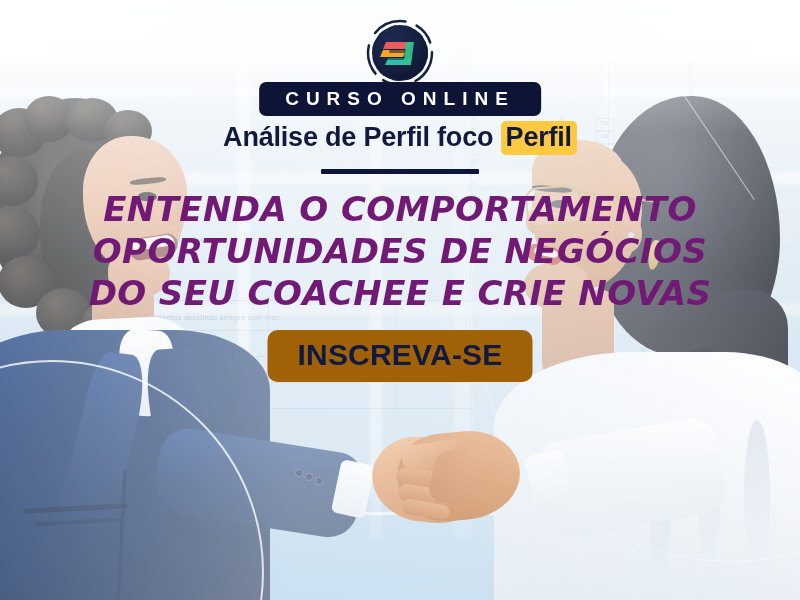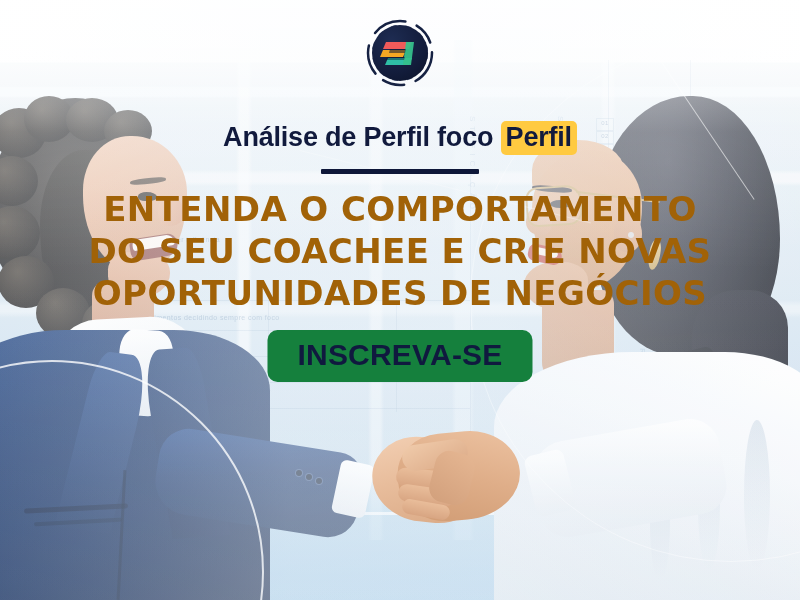--- a/index.html
+++ b/index.html
@@ -553,36 +553,37 @@
     width: 158px;
     height: 5px;
     background: #0e1739;
     border-radius: 1px;
   }
 
   .headline {
     position: absolute;
     left: 0; right: 0;
     top: 188px;
-    color: #a16207;
+    color: #701a75;
     font-size: 34px;
     font-weight: bold;
+    font-style: italic;
     line-height: 42px;
     letter-spacing: 0.4px;
     font-family: "DejaVu Sans", sans-serif;
     text-transform: uppercase;
   }
   .headline span { display: block; white-space: nowrap; }
 
   .cta {
     position: absolute;
     left: 50%;
     top: 330px;
     transform: translateX(-50%);
-    background: #15803d;
+    background: #a16207;
     color: #10193f;
     font-size: 30px;
     font-weight: bold;
     letter-spacing: 0.2px;
     padding: 10px 30px 12px 30px;
     border-radius: 10px;
     border: none;
     cursor: pointer;
     font-family: "Liberation Sans", sans-serif;
     line-height: 1;
@@ -737,28 +738,29 @@
       <svg class="logo-mark" viewBox="0 0 56 56">
         <path d="M14 17 L40 17 L37 24 L11 24 Z" fill="#ef5a5a"></path>
         <path d="M11 25 L34 25 L31 32 L8 32 Z" fill="#f5a623"></path>
         <path d="M16 33 L40 33 L37 40 L13 40 Z" fill="#2fbfa6"></path>
         <path d="M34 17 L42 17 L39 40 L31 40 Z" fill="#35c08b" opacity="0.95"></path>
         <path d="M18 24 L34 24 L33 28 L17 28 Z" fill="#0d1533" opacity="0.55"></path>
         <path d="M15 32 L33 32 L32 35 L14 35 Z" fill="#0d1533" opacity="0.45"></path>
       </svg>
     </div>
 
+    <div class="curso-pill">CURSO ONLINE</div>
 
     <div class="subtitle">
       <span>Análise de Perfil foco </span><span class="hl">Perfil</span>
     </div>
 
     <div class="divider"></div>
 
     <div class="headline">
       <span>ENTENDA O COMPORTAMENTO</span>
+      <span>OPORTUNIDADES DE NEGÓCIOS</span>
       <span>DO SEU COACHEE E CRIE NOVAS</span>
-      <span>OPORTUNIDADES DE NEGÓCIOS</span>
     </div>
 
     <button class="cta">INSCREVA-SE</button>
   </div>
 </div>
 
 </body></html>

